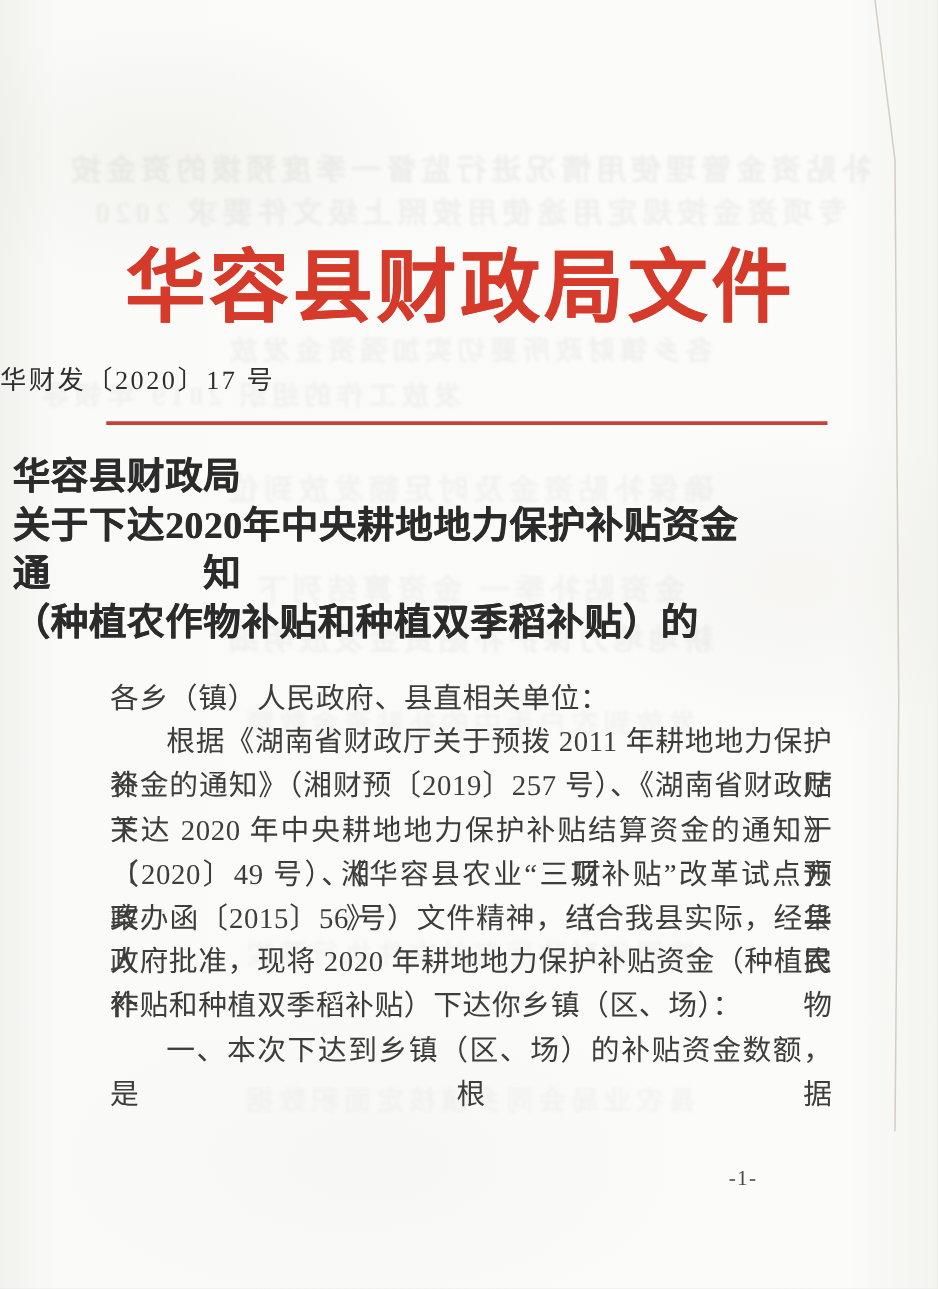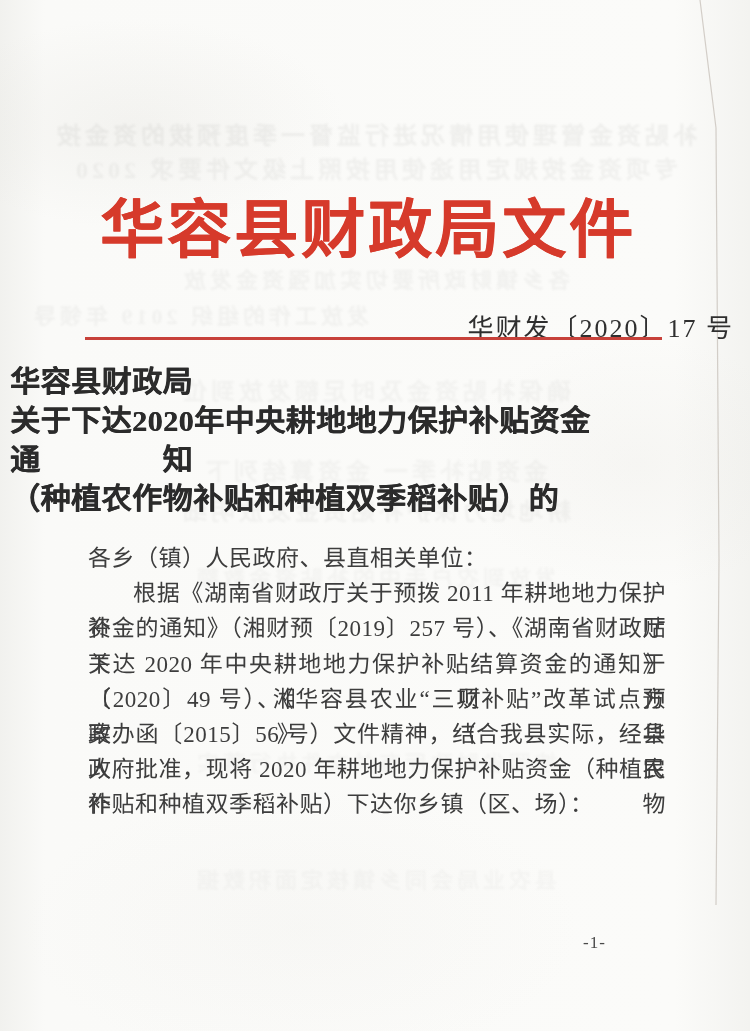--- a/index.html
+++ b/index.html
@@ -67,25 +67,25 @@
     text-align: center;
     font-size: 64px;
     font-weight: bold;
     letter-spacing: 3px;
     color: #d63a2b;
     text-shadow: 0.5px 0 0 #d63a2b;
   }
 
   .doc-number {
     position: absolute;
-    top: 307px;
+    top: 287px;
     left: 0;
     width: 734px;
-    text-align: right;
-    font-size: 26px;
+    text-align: left;
+    font-size: 21px;
     letter-spacing: 2px;
     color: #2f2f2f;
   }
 
   .red-rule {
     position: absolute;
     top: 337px;
     left: 85px;
     width: 577px;
     height: 3px;
@@ -177,17 +177,18 @@
 
   <div class="body-block">
     <div class="body-line">各乡（镇）人民政府、县直相关单位：</div>
     <div class="body-line indent stretch">根据《湖南省财政厅关于预拨 2011 年耕地地力保护补贴</div>
     <div class="body-line stretch">资金的通知》（湘财预〔2019〕257 号）、《湖南省财政厅关于</div>
     <div class="body-line stretch">下达 2020 年中央耕地地力保护补贴结算资金的通知》（湘财预</div>
     <div class="body-line stretch">〔2020〕49 号）、《华容县农业“三项补贴”改革试点方案》（华</div>
     <div class="body-line stretch">政办函〔2015〕56 号）文件精神，结合我县实际，经县人民</div>
     <div class="body-line stretch">政府批准，现将 2020 年耕地地力保护补贴资金（种植农作物</div>
     <div class="body-line">补贴和种植双季稻补贴）下达你乡镇（区、场）：</div>
+    <div class="body-line indent stretch">一、本次下达到乡镇（区、场）的补贴资金数额，是根据</div>
   </div>
 
   <div class="page-number">-1-</div>
 
 </div>
 
 </body></html>

